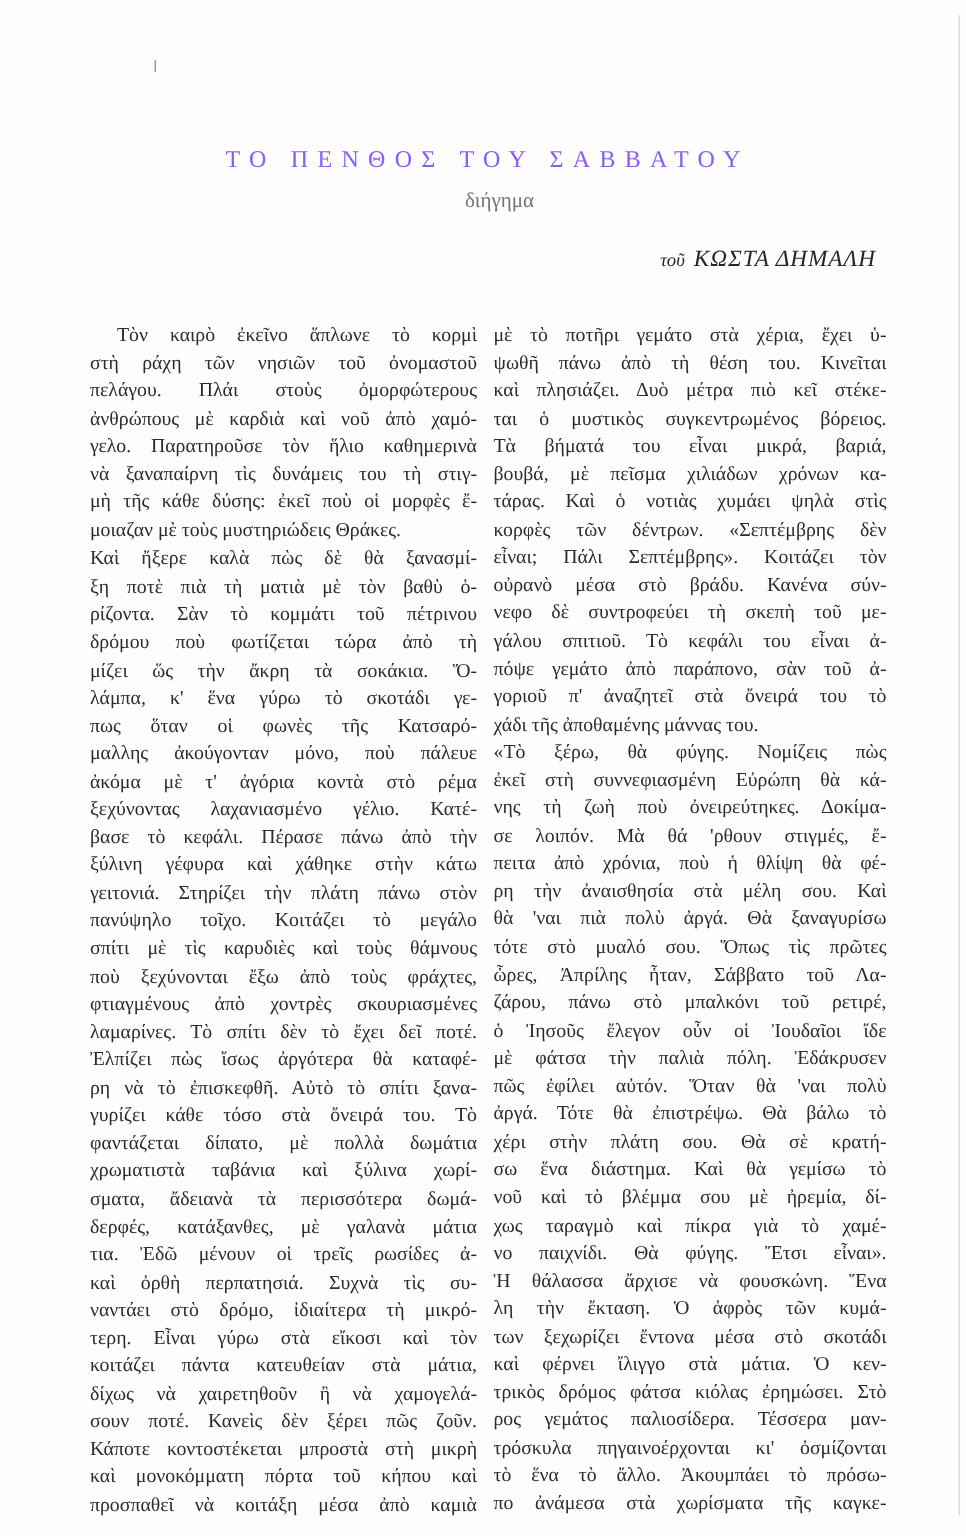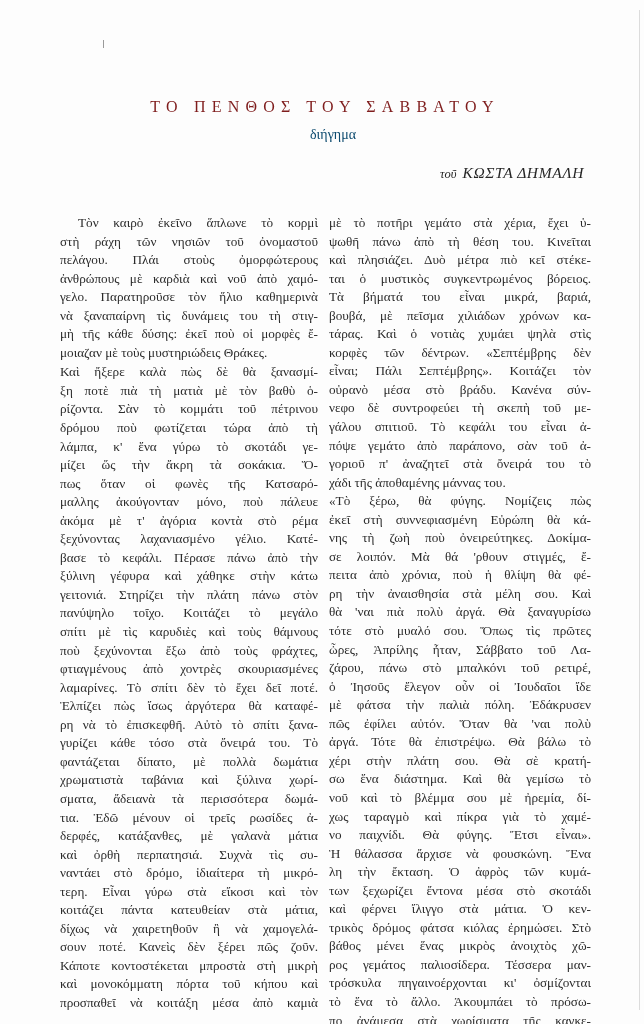--- a/index.html
+++ b/index.html
@@ -34,32 +34,32 @@
       background: #9a9a9a;
     }
     .title {
       position: absolute;
       left: 0; top: 98px;
       width: 644px;
       text-align: center;
       font-family: "Liberation Serif", serif;
       font-size: 16px;
       letter-spacing: 6.2px;
-      color: #7f1d1d;
+      color: #8b5cf6;
       padding-left: 6px;
       box-sizing: border-box;
     }
     .subtitle {
       position: absolute;
       left: 0; top: 127px;
       width: 644px;
       text-align: center;
       font-family: "Liberation Serif", serif;
       font-size: 14px;
-      color: #0c4a6e;
+      color: #737373;
       padding-left: 22px;
       box-sizing: border-box;
     }
     .byline {
       position: absolute;
       right: 60px; top: 164px;
       font-family: "Liberation Serif", serif;
       font-style: italic;
       font-size: 15.5px;
       letter-spacing: 0.6px;
@@ -118,42 +118,42 @@
       <span class="line">πελάγου. Πλάι στοὺς ὀμορφώτερους</span>
       <span class="line">ἀνθρώπους μὲ καρδιὰ καὶ νοῦ ἀπὸ χαμό-</span>
       <span class="line">γελο. Παρατηροῦσε τὸν ἥλιο καθημερινὰ</span>
       <span class="line">νὰ ξαναπαίρνη τὶς δυνάμεις του τὴ στιγ-</span>
       <span class="line">μὴ τῆς κάθε δύσης: ἐκεῖ ποὺ οἱ μορφὲς ἔ-</span>
       <span class="line last">μοιαζαν μὲ τοὺς μυστηριώδεις Θράκες.</span>
       <span class="line para-gap">Καὶ ἤξερε καλὰ πὼς δὲ θὰ ξανασμί-</span>
       <span class="line">ξη ποτὲ πιὰ τὴ ματιὰ μὲ τὸν βαθὺ ὁ-</span>
       <span class="line">ρίζοντα. Σὰν τὸ κομμάτι τοῦ πέτρινου</span>
       <span class="line">δρόμου ποὺ φωτίζεται τώρα ἀπὸ τὴ</span>
+      <span class="line">μίζει ὥς τὴν ἄκρη τὰ σοκάκια. Ὅ-</span>
       <span class="line">λάμπα, κ' ἕνα γύρω τὸ σκοτάδι γε-</span>
-      <span class="line">μίζει ὥς τὴν ἄκρη τὰ σοκάκια. Ὅ-</span>
       <span class="line">πως ὅταν οἱ φωνὲς τῆς Κατσαρό-</span>
       <span class="line">μαλλης ἀκούγονταν μόνο, ποὺ πάλευε</span>
       <span class="line">ἀκόμα μὲ τ' ἀγόρια κοντὰ στὸ ρέμα</span>
       <span class="line">ξεχύνοντας λαχανιασμένο γέλιο. Κατέ-</span>
       <span class="line">βασε τὸ κεφάλι. Πέρασε πάνω ἀπὸ τὴν</span>
       <span class="line">ξύλινη γέφυρα καὶ χάθηκε στὴν κάτω</span>
       <span class="line">γειτονιά. Στηρίζει τὴν πλάτη πάνω στὸν</span>
       <span class="line">πανύψηλο τοῖχο. Κοιτάζει τὸ μεγάλο</span>
       <span class="line">σπίτι μὲ τὶς καρυδιὲς καὶ τοὺς θάμνους</span>
       <span class="line">ποὺ ξεχύνονται ἔξω ἀπὸ τοὺς φράχτες,</span>
       <span class="line">φτιαγμένους ἀπὸ χοντρὲς σκουριασμένες</span>
       <span class="line">λαμαρίνες. Τὸ σπίτι δὲν τὸ ἔχει δεῖ ποτέ.</span>
       <span class="line">Ἐλπίζει πὼς ἴσως ἀργότερα θὰ καταφέ-</span>
       <span class="line">ρη νὰ τὸ ἐπισκεφθῆ. Αὐτὸ τὸ σπίτι ξανα-</span>
       <span class="line">γυρίζει κάθε τόσο στὰ ὄνειρά του. Τὸ</span>
       <span class="line">φαντάζεται δίπατο, μὲ πολλὰ δωμάτια</span>
       <span class="line">χρωματιστὰ ταβάνια καὶ ξύλινα χωρί-</span>
       <span class="line">σματα, ἄδειανὰ τὰ περισσότερα δωμά-</span>
+      <span class="line">δερφές, κατάξανθες, μὲ γαλανὰ μάτια</span>
       <span class="line">τια. Ἐδῶ μένουν οἱ τρεῖς ρωσίδες ἀ-</span>
-      <span class="line">δερφές, κατάξανθες, μὲ γαλανὰ μάτια</span>
       <span class="line">καὶ ὀρθὴ περπατησιά. Συχνὰ τὶς συ-</span>
       <span class="line">ναντάει στὸ δρόμο, ἰδιαίτερα τὴ μικρό-</span>
       <span class="line">τερη. Εἶναι γύρω στὰ εἴκοσι καὶ τὸν</span>
       <span class="line">κοιτάζει πάντα κατευθείαν στὰ μάτια,</span>
       <span class="line">δίχως νὰ χαιρετηθοῦν ἢ νὰ χαμογελά-</span>
       <span class="line">σουν ποτέ. Κανεὶς δὲν ξέρει πῶς ζοῦν.</span>
       <span class="line">Κάποτε κοντοστέκεται μπροστὰ στὴ μικρὴ</span>
       <span class="line">καὶ μονοκόμματη πόρτα τοῦ κήπου καὶ</span>
       <span class="line">προσπαθεῖ νὰ κοιτάξη μέσα ἀπὸ καμιὰ</span>
     </div>
@@ -190,19 +190,18 @@
       <span class="line">χέρι στὴν πλάτη σου. Θὰ σὲ κρατή-</span>
       <span class="line">σω ἕνα διάστημα. Καὶ θὰ γεμίσω τὸ</span>
       <span class="line">νοῦ καὶ τὸ βλέμμα σου μὲ ἠρεμία, δί-</span>
       <span class="line">χως ταραγμὸ καὶ πίκρα γιὰ τὸ χαμέ-</span>
       <span class="line">νο παιχνίδι. Θὰ φύγης. Ἔτσι εἶναι».</span>
       <span class="line">Ἡ θάλασσα ἄρχισε νὰ φουσκώνη. Ἕνα</span>
       <span class="line">λη τὴν ἔκταση. Ὁ ἀφρὸς τῶν κυμά-</span>
       <span class="line">των ξεχωρίζει ἔντονα μέσα στὸ σκοτάδι</span>
       <span class="line">καὶ φέρνει ἴλιγγο στὰ μάτια. Ὁ κεν-</span>
       <span class="line">τρικὸς δρόμος φάτσα κιόλας ἐρημώσει. Στὸ</span>
-      <span class="line">βάθος μένει ἕνας μικρὸς ἀνοιχτὸς χῶ-</span>
       <span class="line">ρος γεμάτος παλιοσίδερα. Τέσσερα μαν-</span>
       <span class="line">τρόσκυλα πηγαινοέρχονται κι' ὀσμίζονται</span>
       <span class="line">τὸ ἕνα τὸ ἄλλο. Ἀκουμπάει τὸ πρόσω-</span>
       <span class="line">πο ἀνάμεσα στὰ χωρίσματα τῆς καγκε-</span>
     </div>
 </div>
 
 </body></html>

